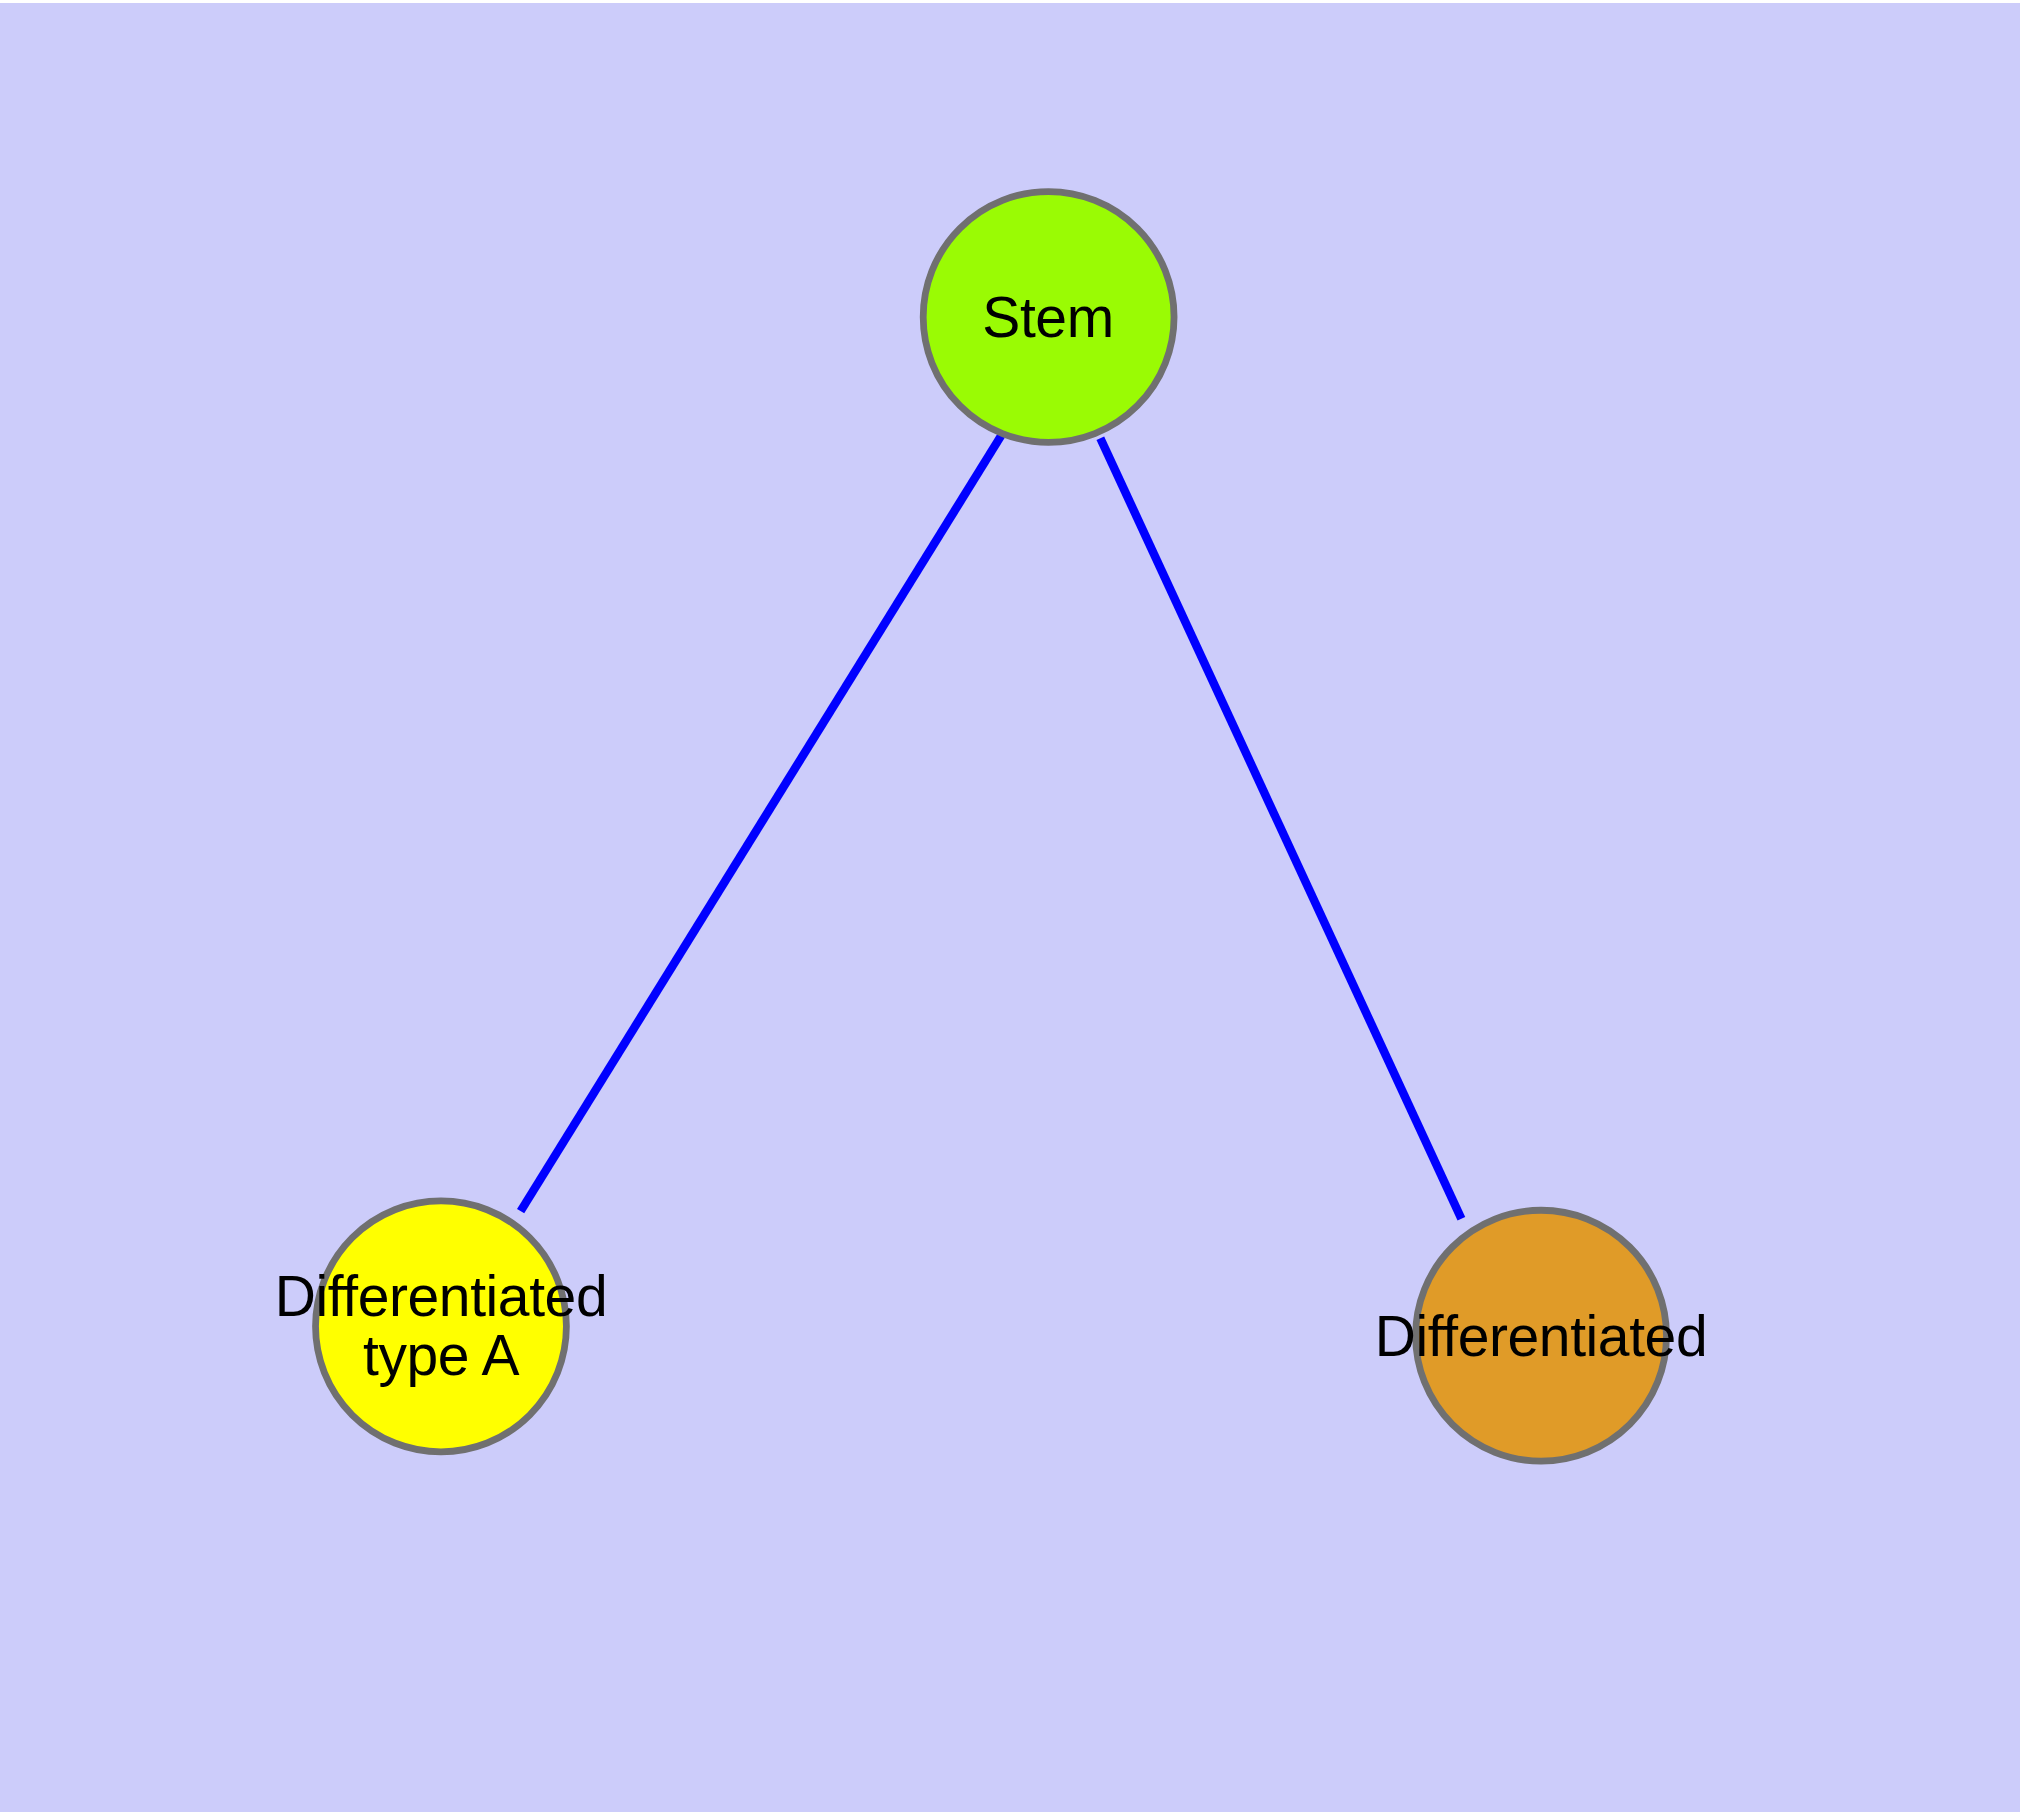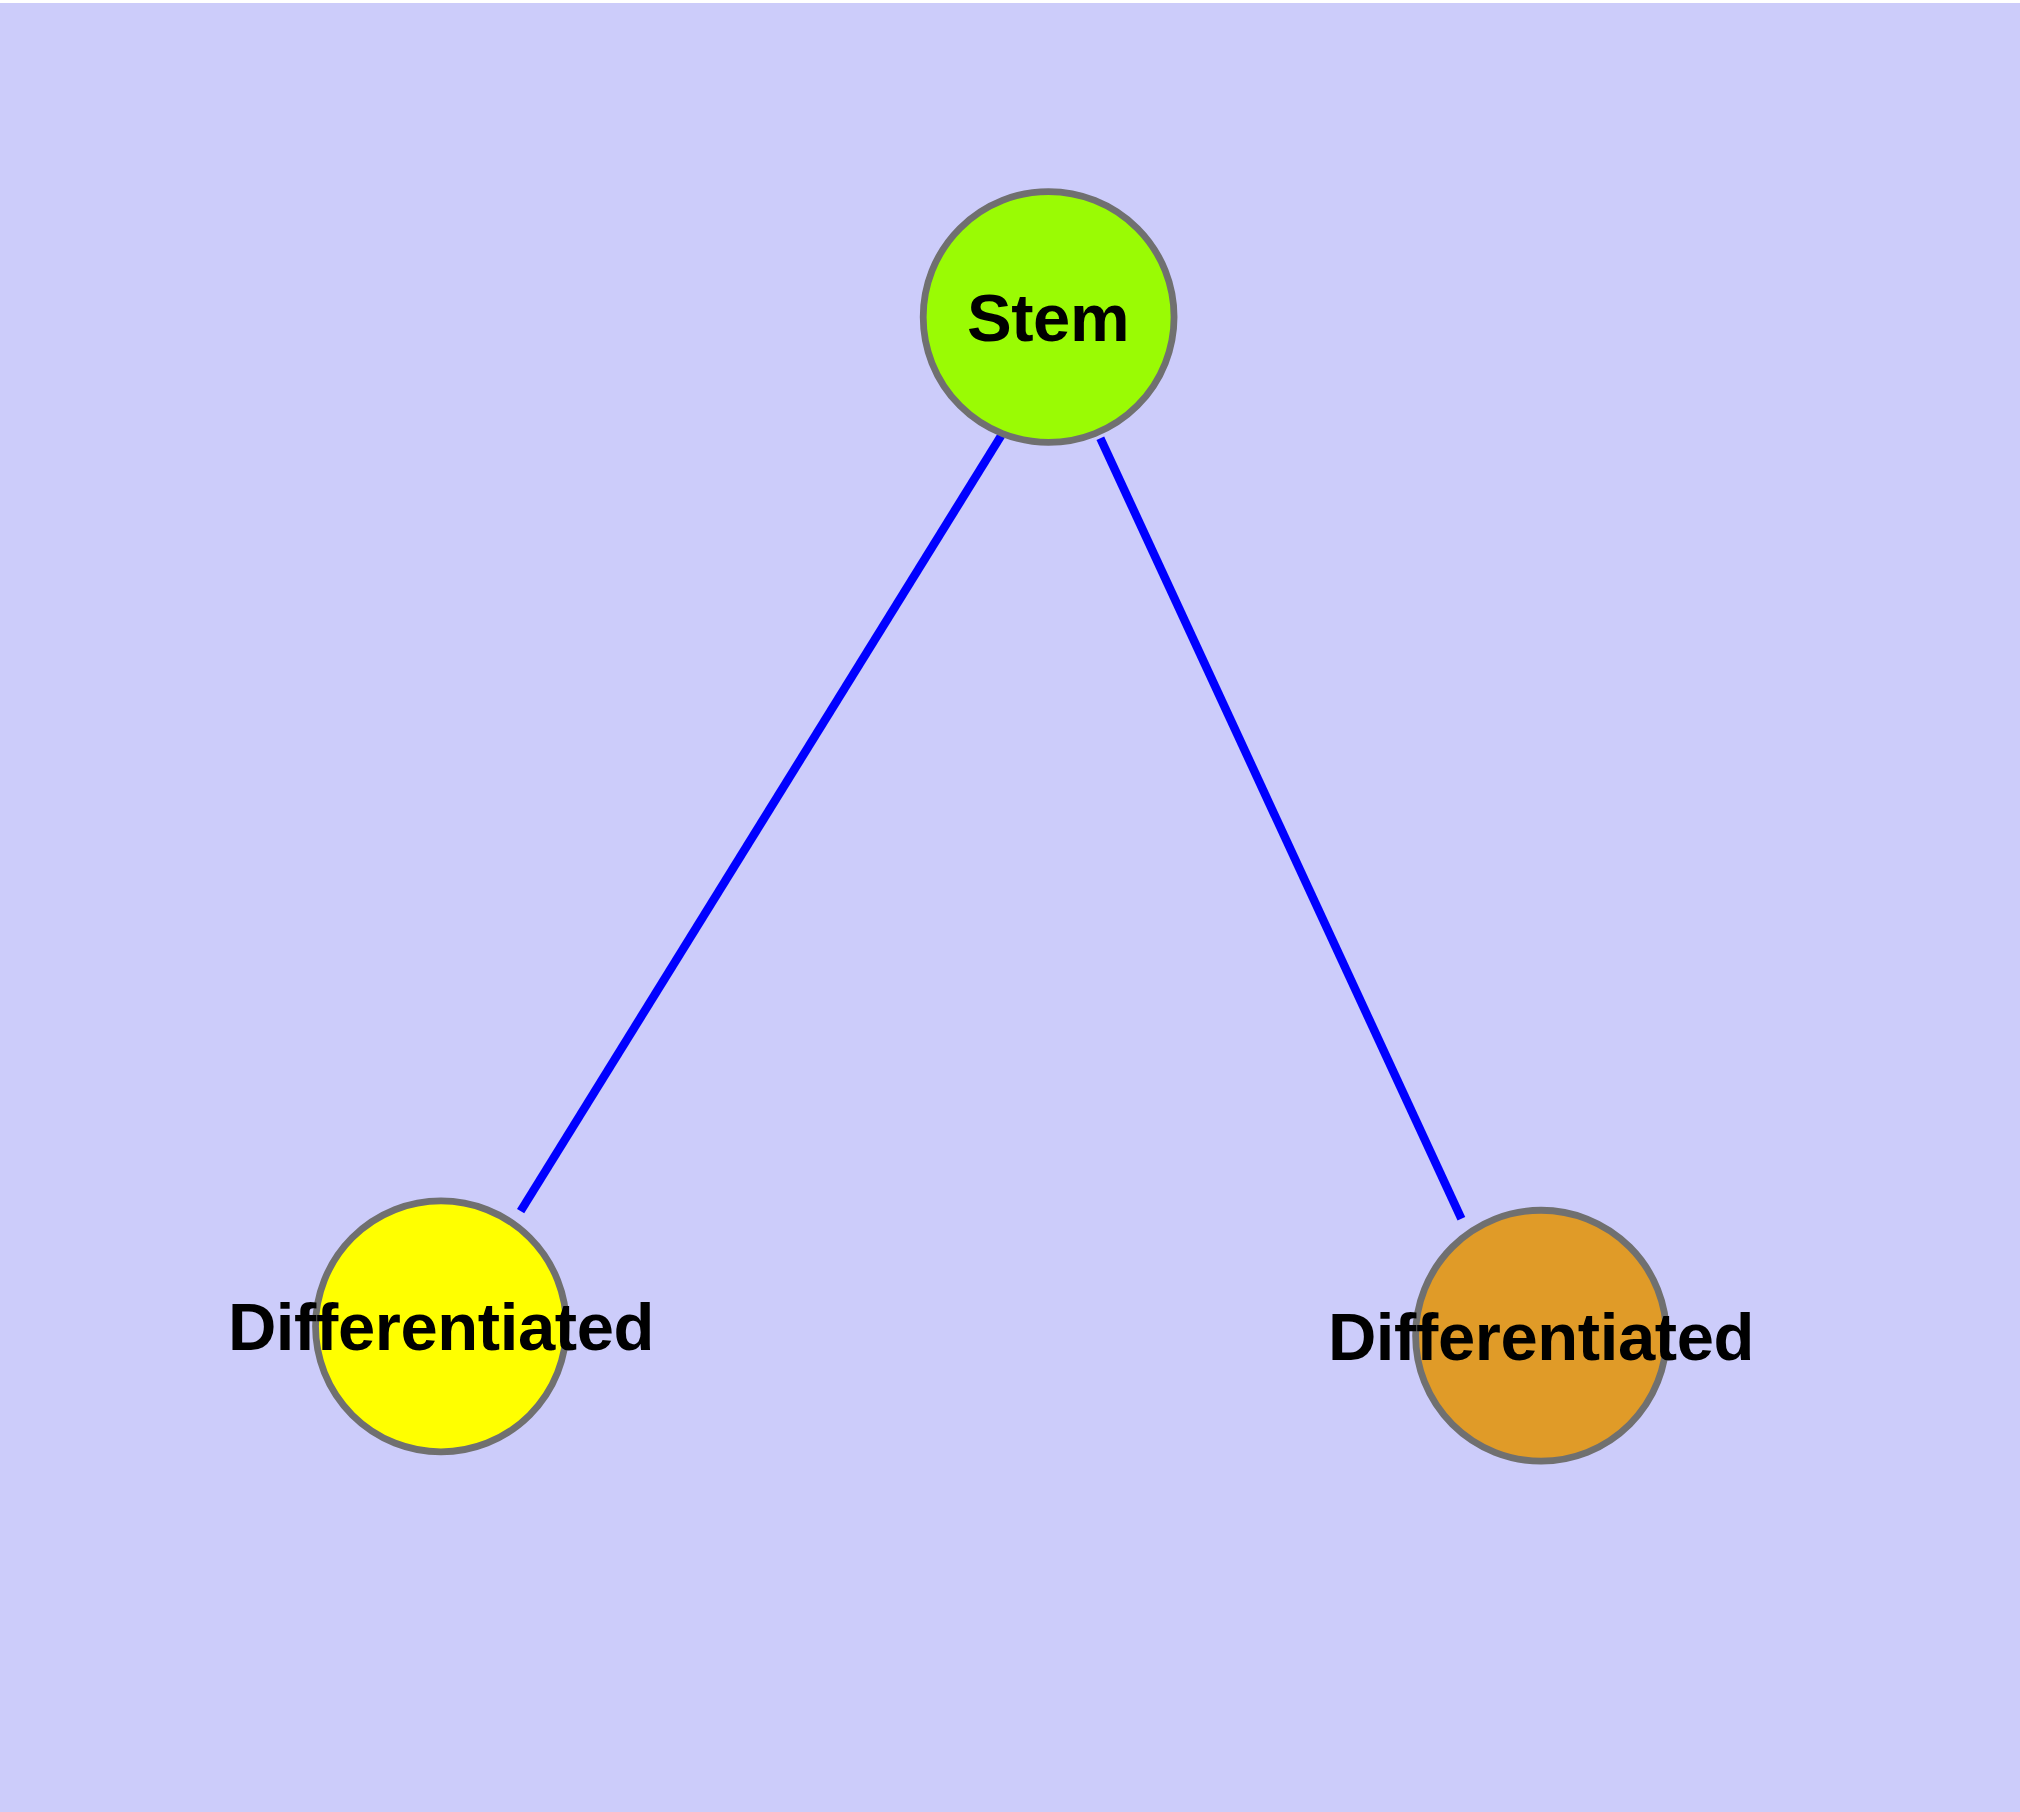--- a/index.html
+++ b/index.html
@@ -28,22 +28,22 @@
     position: absolute;
     left: 0;
     top: 0;
     width: 2021px;
     height: 1812px;
   }
   .node-label {
     position: absolute;
     color: #000000;
     font-family: "Liberation Sans", sans-serif;
-    font-weight: bold;
-    font-size: 67px;
+    font-weight: normal;
+    font-size: 57px;
     line-height: 1.03;
     text-align: center;
     white-space: nowrap;
     transform: translate(-50%, -50%);
     pointer-events: none;
     letter-spacing: -0.4px;
   }
 </style>
 </head>
 <body>
@@ -65,20 +65,21 @@
       <circle cx="1818" cy="1576" r="148" fill="#e09b28" stroke="#707070" stroke-width="8"></circle>
     </g>
   </svg>
 
   <div class="node-label" style="left:1048px; top:317px;">
     <div>Stem</div>
   </div>
 
   <div class="node-label" style="left:441px; top:1326px;">
     <div>Differentiated</div>
+    <div>type A</div>
   </div>
 
   <div class="node-label" style="left:1541px; top:1336px;">
     <div>Differentiated</div>
   </div>
 
 </div>
 
 
 </body></html>

